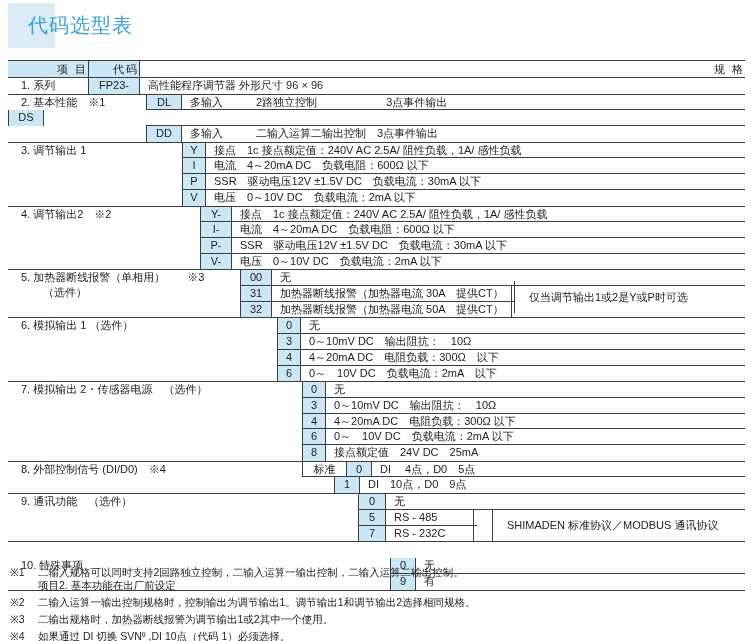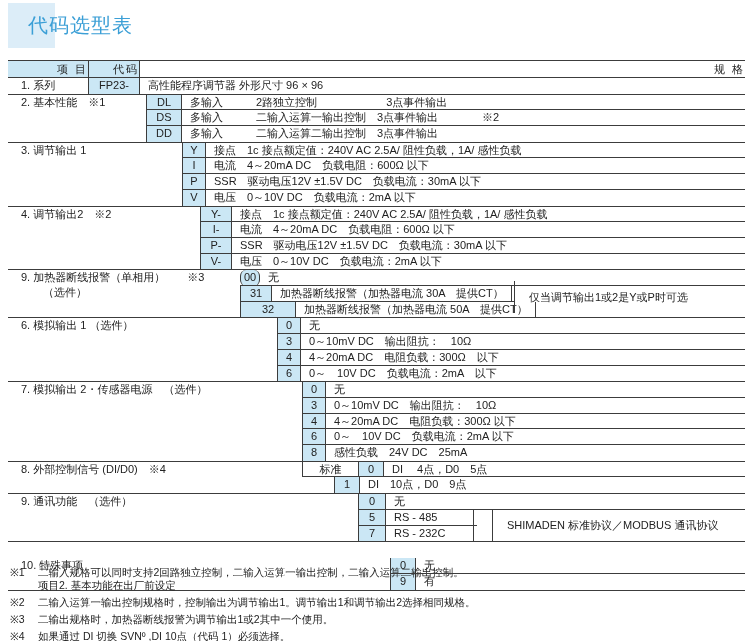--- a/index.html
+++ b/index.html
@@ -66,21 +66,21 @@
           </div>
         </div>
         <div class="grp" style="height: 47.1px;">
           <div class="glabel"><div class="">2. 基本性能　※1</div></div>
           <div class="trow" style="height: 15.7px; line-height: 15.7px;">
             <div class="sp" style="width: 138px;"></div>
             <div class="code" style="width: 36px;">DL</div>
             <div class="spec">多输入　　　2路独立控制　　　　　　 3点事件输出</div>
             <div class="sep" style="left: 138px; right: 0px;"></div>
           </div>
-          <div class="trow" style="height: 15.7px; line-height: 15.7px;">
+          <div class="trow" style="height: 15.7px; line-height: 15.7px; flex-direction: column;">
             <div class="sp" style="width: 138px;"></div>
             <div class="code" style="width: 36px;">DS</div>
             <div class="spec">多输入　　　二输入运算一输出控制　3点事件输出　　　　※2</div>
             <div class="sep" style="left: 138px; right: 0px;"></div>
           </div>
           <div class="trow" style="height: 15.7px; line-height: 15.7px;">
             <div class="sp" style="width: 138px;"></div>
             <div class="code" style="width: 36px;">DD</div>
             <div class="spec">多输入　　　二输入运算二输出控制　3点事件输出</div>
           </div>
@@ -131,37 +131,37 @@
             <div class="spec">SSR　驱动电压12V ±1.5V DC　负载电流：30mA 以下</div>
             <div class="sep" style="left: 192px; right: 0px;"></div>
           </div>
           <div class="trow" style="height: 15.7px; line-height: 15.7px;">
             <div class="sp" style="width: 192px;"></div>
             <div class="code" style="width: 32px;">V-</div>
             <div class="spec">电压　0～10V DC　负载电流：2mA 以下</div>
           </div>
         </div>
         <div class="grp" style="height: 47.1px;">
-          <div class="glabel"><div class="">9. 加热器断线报警（单相用）　　※3</div><div class="l2">（选件）</div></div>
+          <div class="glabel"><div class="">5. 加热器断线报警（单相用）　　※3</div><div class="l2">（选件）</div></div>
           <div class="trow" style="height: 15.7px; line-height: 15.7px;">
             <div class="sp" style="width: 232px;"></div>
-            <div class="code" style="width: 20px; border-radius: 6px;">00</div>
+            <div class="code" style="width: 32px;">00</div>
             <div class="spec">无</div>
             <div class="sep" style="left: 232px; right: 0px;"></div>
           </div>
           <div class="trow" style="height: 15.7px; line-height: 15.7px;">
             <div class="sp" style="width: 232px;"></div>
             <div class="code" style="width: 32px;">31</div>
             <div class="mid" style="width: 240px;">加热器断线报警（加热器电流 30A　提供CT）</div>
             <div class="fill"></div>
             <div class="sep" style="left: 232px; width: 275px;"></div>
           </div>
           <div class="trow" style="height: 15.7px; line-height: 15.7px;">
             <div class="sp" style="width: 232px;"></div>
-            <div class="code" style="width: 56px;">32</div>
+            <div class="code" style="width: 32px;">32</div>
             <div class="mid" style="width: 240px;">加热器断线报警（加热器电流 50A　提供CT）</div>
             <div class="fill"></div>
           </div>
           <div class="gnote" style="left: 506px; top: 11px; height: 31.4px;">仅当调节输出1或2是Y或P时可选</div>
         </div>
         <div class="grp" style="height: 62.8px;">
           <div class="glabel"><div class="">6. 模拟输出 1 （选件）</div></div>
           <div class="trow" style="height: 15.7px; line-height: 15.7px;">
             <div class="sp" style="width: 269px;"></div>
             <div class="code" style="width: 24px;">0</div>
@@ -208,28 +208,28 @@
           </div>
           <div class="trow" style="height: 15.7px; line-height: 15.7px;">
             <div class="sp" style="width: 294px;"></div>
             <div class="code" style="width: 24px;">6</div>
             <div class="spec">0～　10V DC　负载电流：2mA 以下</div>
             <div class="sep" style="left: 294px; right: 0px;"></div>
           </div>
           <div class="trow" style="height: 15.7px; line-height: 15.7px;">
             <div class="sp" style="width: 294px;"></div>
             <div class="code" style="width: 24px;">8</div>
-            <div class="spec">感性负载　24V DC　25mA</div>
+            <div class="spec">接点额定值　24V DC　25mA</div>
           </div>
         </div>
         <div class="grp" style="height: 31.4px;">
           <div class="glabel"><div class="">8. 外部控制信号 (DI/D0)　※4</div></div>
           <div class="trow" style="height: 15.7px; line-height: 15.7px;">
             <div class="sp" style="width: 294px;"></div>
-            <div class="pcell" style="width: 56px;">标准</div>
+            <div class="pcell" style="width: 44px;">标准</div>
             <div class="code" style="width: 26px;">0</div>
             <div class="spec">DI　 4点，D0　5点</div>
             <div class="sep" style="left: 294px; right: 0px;"></div>
           </div>
           <div class="trow" style="height: 15.7px; line-height: 15.7px;">
             <div class="sp" style="width: 326px;"></div>
             <div class="code" style="width: 26px;">1</div>
             <div class="spec">DI　10点，D0　9点</div>
           </div>
         </div>

